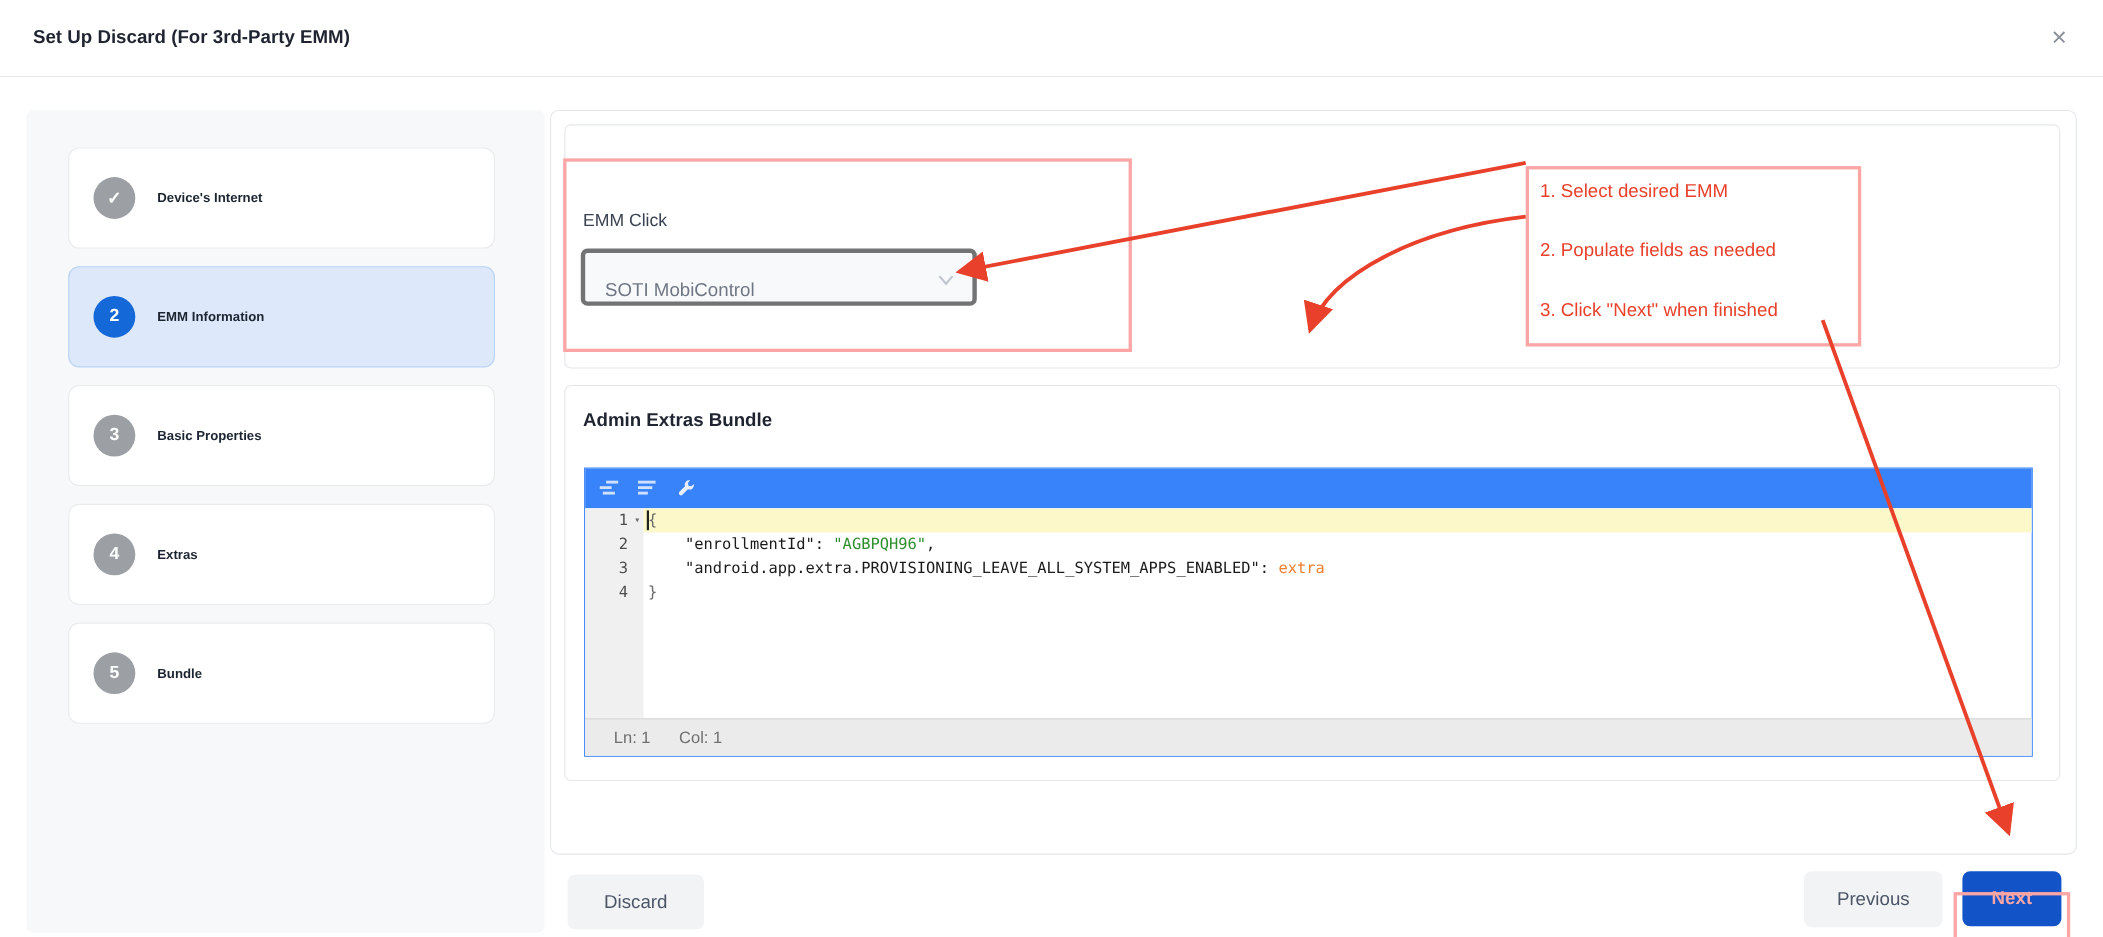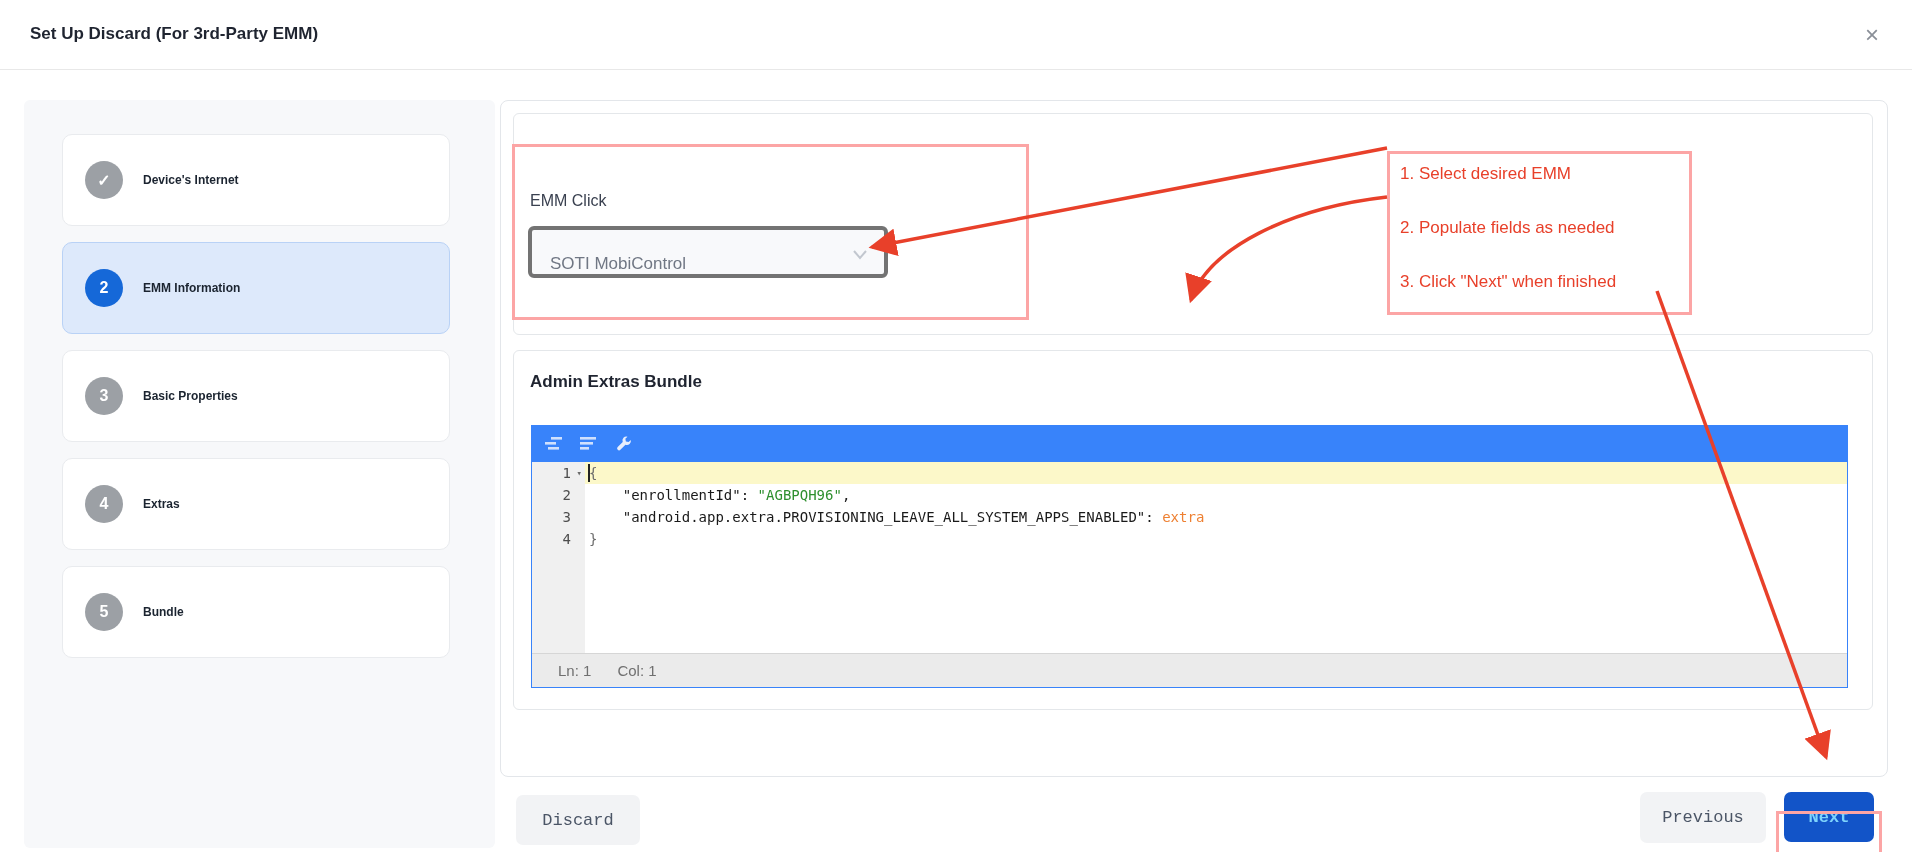--- a/index.html
+++ b/index.html
@@ -48,25 +48,25 @@
   .cursor { position:absolute; left:3px; top:2px; width:2px; height:18px; background:#222; }
   .tok-key { color:#1a1a1a; }
   .tok-plain { color:#1a1a1a; }
   .tok-bracket { color:#6b6b6b; }
   .tok-string { color:#2e8f2e; }
   .tok-bool { color:#ee8032; }
   .ed-status { height:34px; background:#ebebeb; border-top:1px solid #d6d6d6; flex:0 0 auto; display:flex; align-items:center; font-size:15px; color:#6f6f6f; }
   .ed-status span { margin-left:26px; }
 
   
-  .btn { position:absolute; border:none; border-radius:7px; font-family:Liberation Mono, monospace; font-size:17px; cursor:pointer; }
+  .btn { position:absolute; border:none; border-radius:7px; font-family:Liberation Sans, sans-serif; font-size:17px; cursor:pointer; }
   .btn-gray { background:#f2f3f5; color:#4b5566; }
   .btn-discard { left:516px; top:795px; width:124px; height:50px; }
   .btn-prev { left:1640px; top:792px; width:126px; height:51px; }
-  .btn-next { left:1784px; top:792px; width:90px; height:50px; background:#1254c8; color:#7dd3fc; font-weight:bold; }
+  .btn-next { left:1784px; top:792px; width:90px; height:50px; background:#1254c8; color:#fca5a5; font-weight:bold; }
 
   
   .red-box { position:absolute; border:3px solid #fca5a5; pointer-events:none;margin-top:25px; }
   .rb1 { left:512px; top:119px; width:517px; height:176px; }
   .rb2 { left:1387px; top:126px; width:305px; height:164px; background:rgba(255,255,255,0.0); }
   .rb-next { left:1776px; top:786px; width:106px; height:66px; }
   .anno-item { position:absolute; left:10px; font-size:17px; color:#e8402a; white-space:nowrap; }
   .ai0 { top:10px; } .ai1 { top:64px; } .ai2 { top:118px; }
   .arrows { position:absolute; left:0; top:0; pointer-events:none; }
 </style>

